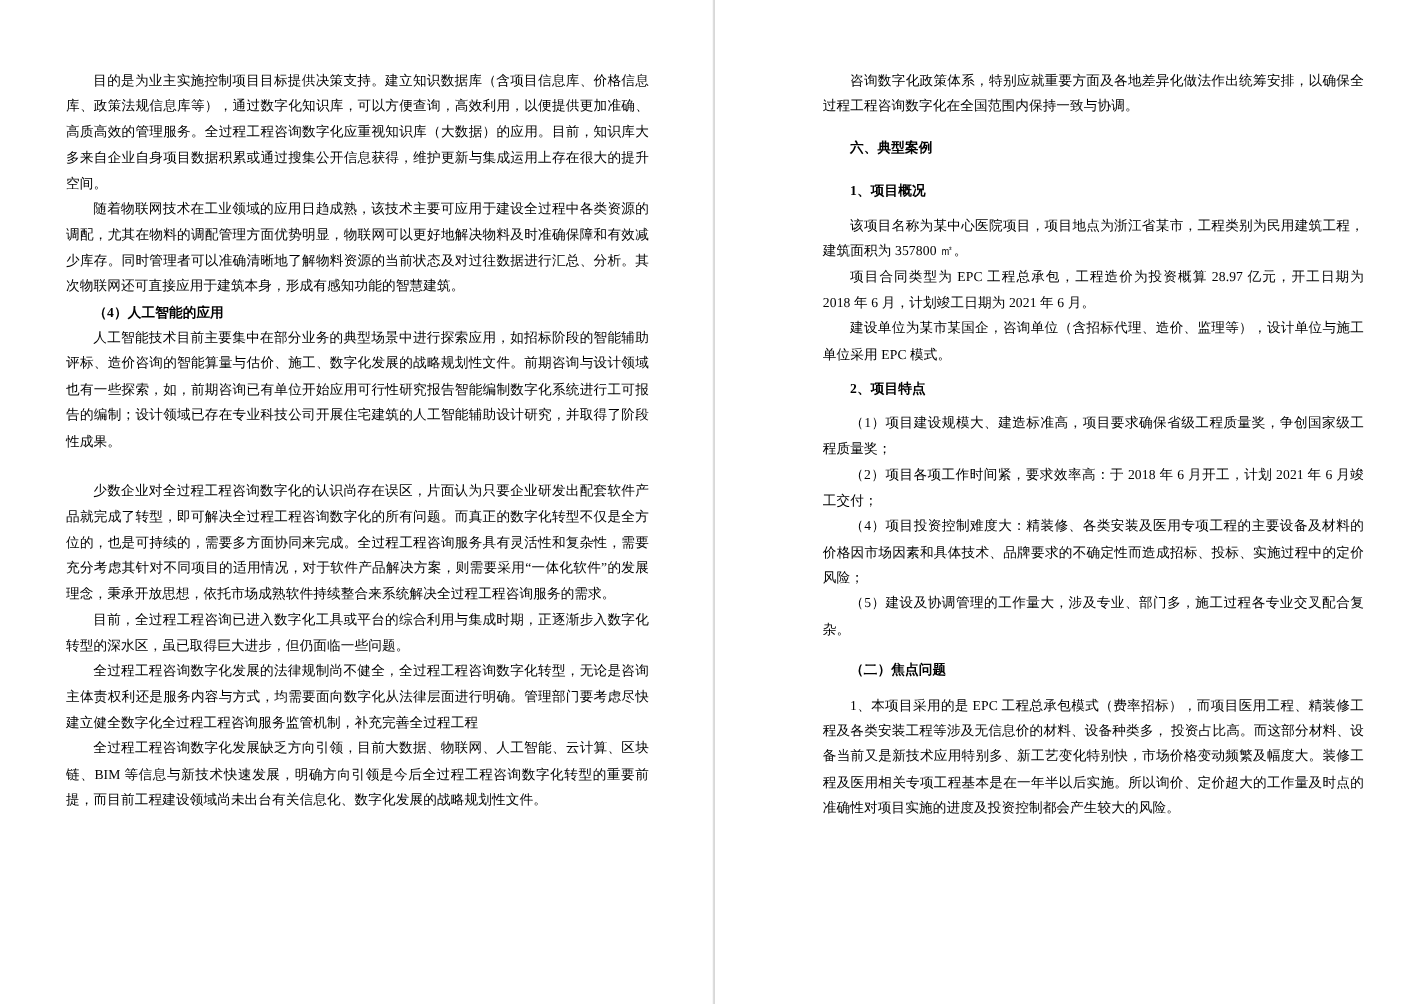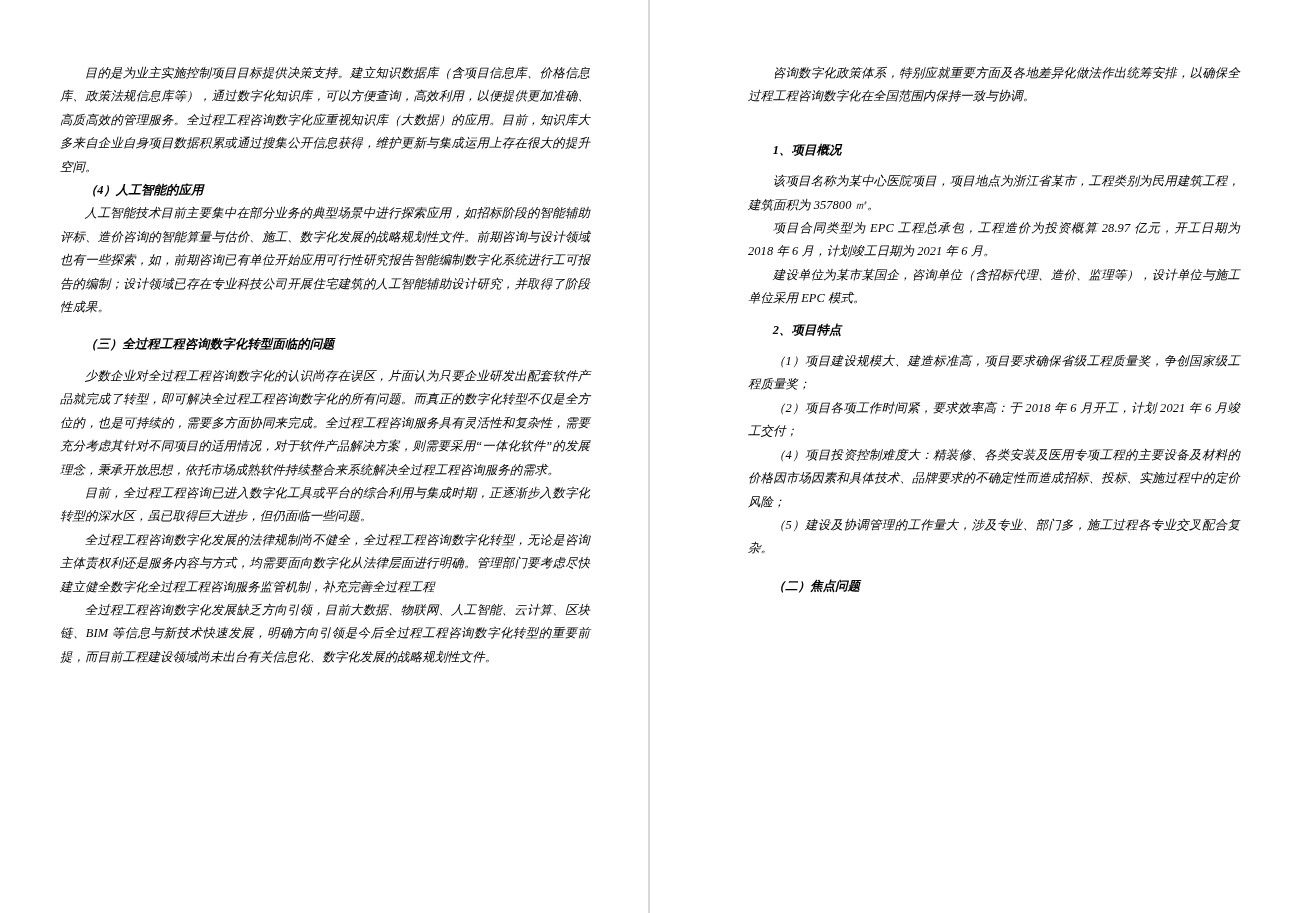--- a/index.html
+++ b/index.html
@@ -34,21 +34,20 @@
     border-left: 1px solid #d8d8d8;
   }
   .page-inner {
     position: absolute;
     left: 0;
     right: 0;
     top: 0;
     bottom: 0;
     padding: 62px 58px 40px 60px;
     box-sizing: border-box;
-    font-style: italic;
   }
   .page-right .page-inner {
     padding-left: 98px;
   }
   p {
     margin: 0;
     font-size: 12.4px;
     line-height: 23.4px;
     text-align: justify;
     text-justify: inter-ideograph;
@@ -65,49 +64,51 @@
   .gap-md { height: 14px; }
 </style>
 </head>
 <body>
 
 <div class="spread">
 
   <div class="page page-left">
     <div class="page-inner">
       <p class="indent">目的是为业主实施控制项目目标提供决策支持。建立知识数据库（含项目信息库、价格信息库、政策法规信息库等），通过数字化知识库，可以方便查询，高效利用，以便提供更加准确、高质高效的管理服务。全过程工程咨询数字化应重视知识库（大数据）的应用。目前，知识库大多来自企业自身项目数据积累或通过搜集公开信息获得，维护更新与集成运用上存在很大的提升空间。</p>
+      <p class="indent">随着物联网技术在工业领域的应用日趋成熟，该技术主要可应用于建设全过程中各类资源的调配，尤其在物料的调配管理方面优势明显，物联网可以更好地解决物料及时准确保障和有效减少库存。同时管理者可以准确清晰地了解物料资源的当前状态及对过往数据进行汇总、分析。其次物联网还可直接应用于建筑本身，形成有感知功能的智慧建筑。</p>
       <p class="heading">（4）人工智能的应用</p>
       <p class="indent">人工智能技术目前主要集中在部分业务的典型场景中进行探索应用，如招标阶段的智能辅助评标、造价咨询的智能算量与估价、施工、数字化发展的战略规划性文件。前期咨询与设计领域也有一些探索，如，前期咨询已有单位开始应用可行性研究报告智能编制数字化系统进行工可报告的编制；设计领域已存在专业科技公司开展住宅建筑的人工智能辅助设计研究，并取得了阶段性成果。</p>
       <div class="gap-md"></div>
-      <p class="heading">（三）全过程工程咨询数字化转型面临的问题</p>
       <div class="gap-sm"></div>
       <p class="indent">少数企业对全过程工程咨询数字化的认识尚存在误区，片面认为只要企业研发出配套软件产品就完成了转型，即可解决全过程工程咨询数字化的所有问题。而真正的数字化转型不仅是全方位的，也是可持续的，需要多方面协同来完成。全过程工程咨询服务具有灵活性和复杂性，需要充分考虑其针对不同项目的适用情况，对于软件产品解决方案，则需要采用“一体化软件”的发展理念，秉承开放思想，依托市场成熟软件持续整合来系统解决全过程工程咨询服务的需求。</p>
       <p class="indent">目前，全过程工程咨询已进入数字化工具或平台的综合利用与集成时期，正逐渐步入数字化转型的深水区，虽已取得巨大进步，但仍面临一些问题。</p>
       <p class="indent">全过程工程咨询数字化发展的法律规制尚不健全，全过程工程咨询数字化转型，无论是咨询主体责权利还是服务内容与方式，均需要面向数字化从法律层面进行明确。管理部门要考虑尽快建立健全数字化全过程工程咨询服务监管机制，补充完善全过程工程</p>
       <p class="indent">全过程工程咨询数字化发展缺乏方向引领，目前大数据、物联网、人工智能、云计算、区块链、BIM 等信息与新技术快速发展，明确方向引领是今后全过程工程咨询数字化转型的重要前提，而目前工程建设领域尚未出台有关信息化、数字化发展的战略规划性文件。</p>
     </div>
   </div>
 
   <div class="page page-right">
     <div class="page-inner">
       <p class="indent">咨询数字化政策体系，特别应就重要方面及各地差异化做法作出统筹安排，以确保全过程工程咨询数字化在全国范围内保持一致与协调。</p>
       <div class="gap-md"></div>
+      <p class="heading">六、典型案例</p>
       <div class="gap-sm"></div>
       <div class="gap-sm"></div>
       <p class="heading">1、项目概况</p>
       <div class="gap-sm"></div>
       <p class="indent">该项目名称为某中心医院项目，项目地点为浙江省某市，工程类别为民用建筑工程，建筑面积为 357800 ㎡。</p>
       <p class="indent">项目合同类型为 EPC 工程总承包，工程造价为投资概算 28.97 亿元，开工日期为 2018 年 6 月，计划竣工日期为 2021 年 6 月。</p>
       <p class="indent">建设单位为某市某国企，咨询单位（含招标代理、造价、监理等），设计单位与施工单位采用 EPC 模式。</p>
       <div class="gap-sm"></div>
       <p class="heading">2、项目特点</p>
       <div class="gap-sm"></div>
       <p class="indent">（1）项目建设规模大、建造标准高，项目要求确保省级工程质量奖，争创国家级工程质量奖；</p>
       <p class="indent">（2）项目各项工作时间紧，要求效率高：于 2018 年 6 月开工，计划 2021 年 6 月竣工交付；</p>
       <p class="indent">（4）项目投资控制难度大：精装修、各类安装及医用专项工程的主要设备及材料的价格因市场因素和具体技术、品牌要求的不确定性而造成招标、投标、实施过程中的定价风险；</p>
       <p class="indent">（5）建设及协调管理的工作量大，涉及专业、部门多，施工过程各专业交叉配合复杂。</p>
       <div class="gap-md"></div>
       <p class="heading">（二）焦点问题</p>
       <div class="gap-sm"></div>
+      <p class="indent">1、本项目采用的是 EPC 工程总承包模式（费率招标），而项目医用工程、精装修工程及各类安装工程等涉及无信息价的材料、设备种类多， 投资占比高。而这部分材料、设备当前又是新技术应用特别多、新工艺变化特别快，市场价格变动频繁及幅度大。装修工程及医用相关专项工程基本是在一年半以后实施。所以询价、定价超大的工作量及时点的准确性对项目实施的进度及投资控制都会产生较大的风险。</p>
     </div>
   </div>
 
 </div>
 
 </body></html>

